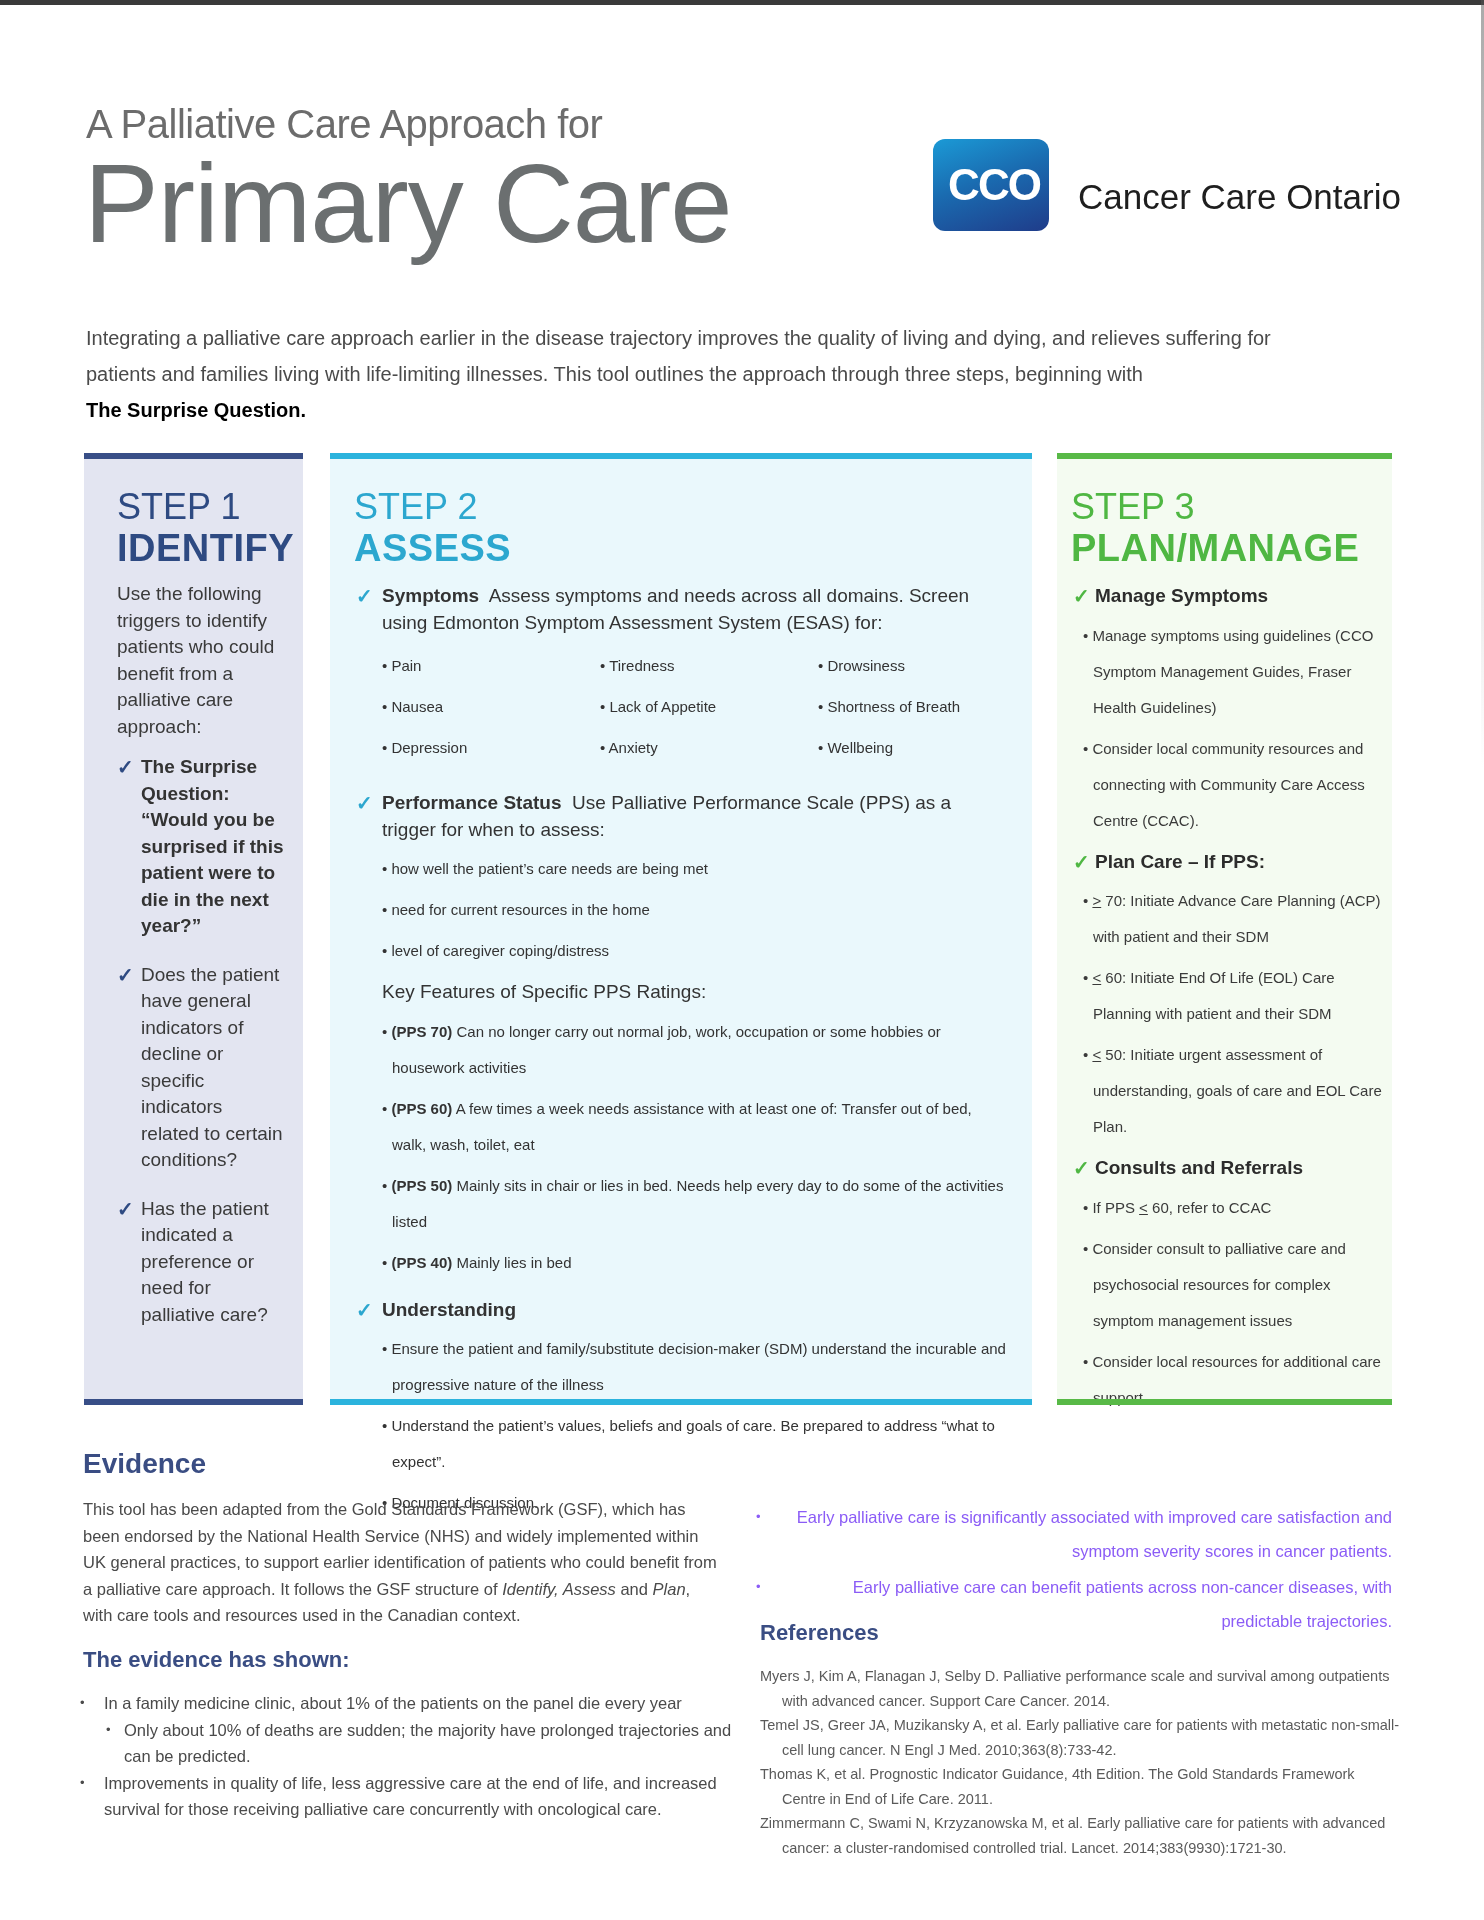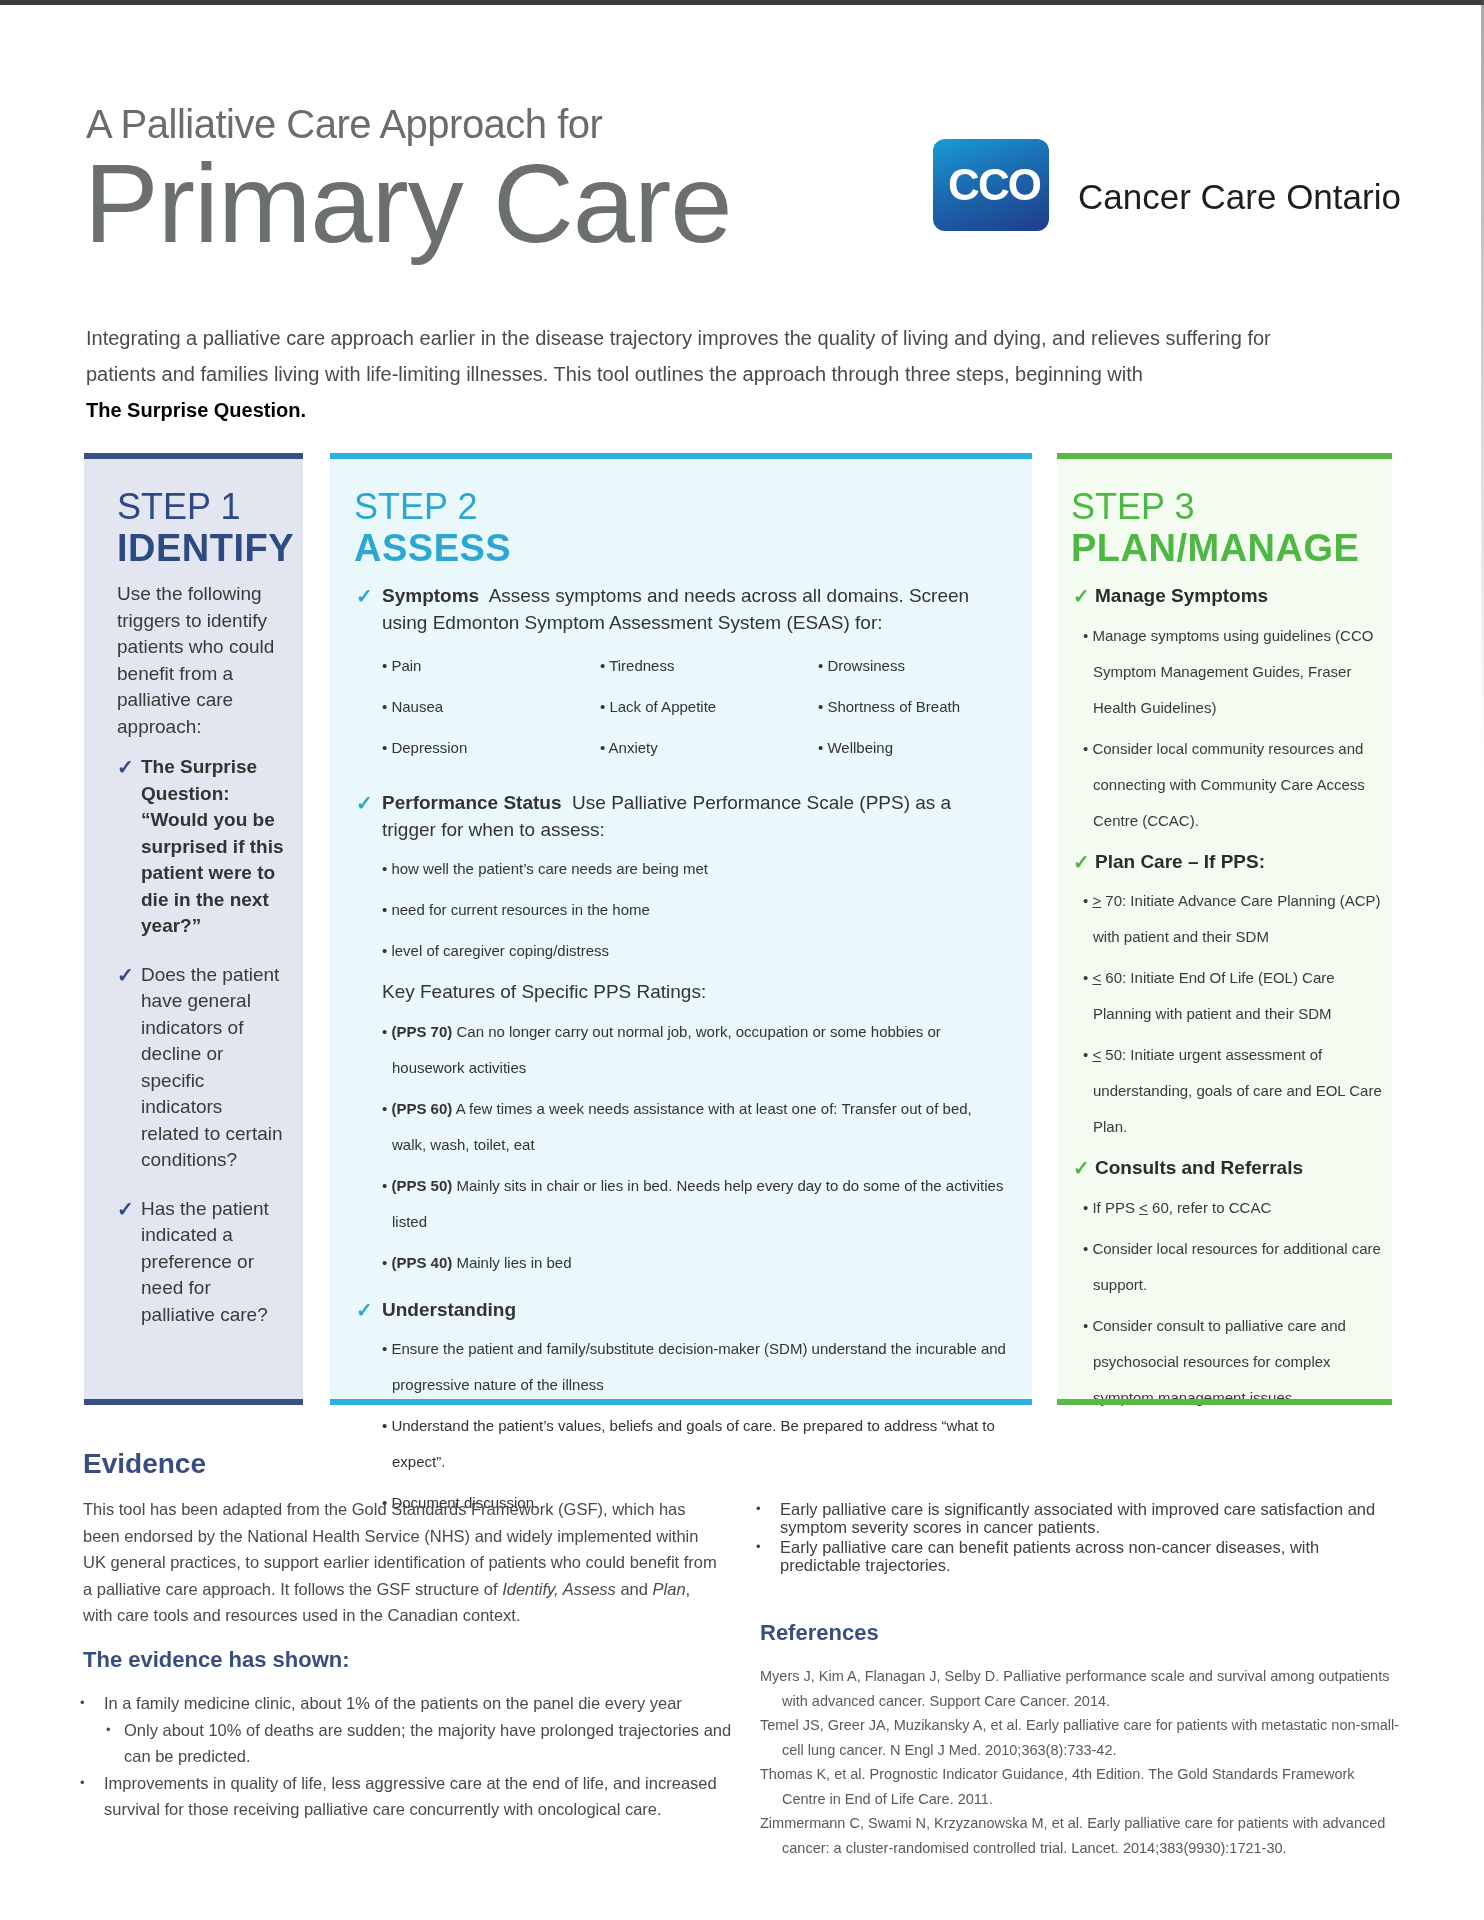--- a/index.html
+++ b/index.html
@@ -63,21 +63,21 @@
 
   .evidence-title { position: absolute; left: 83px; top: 1448px; font-size: 28px; font-weight: 700; color: #3a4d83; }
   .ev-body { position: absolute; left: 83px; top: 1496px; width: 640px; font-size: 16.5px; line-height: 26.5px; color: #4a4a4a; }
   .ev-sub { position: absolute; left: 83px; top: 1647px; font-size: 22px; font-weight: 700; color: #3a4d83; }
   .ev-list { position: absolute; left: 76px; top: 1690px; width: 660px; font-size: 16.5px; line-height: 26.5px; color: #4a4a4a; }
   .ev-li { position: relative; padding-left: 28px; }
   .ev-li::before { content: "•"; position: absolute; left: 4px; top: 0; font-size: 13px; }
   .ev-li.sub { padding-left: 48px; }
   .ev-li.sub::before { left: 30px; }
 
-  .ev-right { position: absolute; left: 752px; top: 1500px; width: 640px; font-size: 16.5px; line-height: 18px; color: #404040; }
+  .ev-right { position: absolute; left: 752px; top: 1500px; width: 640px; font-size: 16.5px; line-height: 34px; color: #8b5cf6; text-align: right; }
   .ev-right .ev-li { margin-bottom: 2px; }
   .ref-title { position: absolute; left: 760px; top: 1620px; font-size: 22px; font-weight: 700; color: #3a4d83; }
   .refs { position: absolute; left: 760px; top: 1664px; width: 640px; font-size: 14.5px; line-height: 24.5px; color: #5a5a5a; }
   .ref { padding-left: 22px; text-indent: -22px; }
 </style>
 </head>
 <body>
 
 <div class="scan-edge"></div>
 <div class="scan-edge-right"></div>
@@ -194,22 +194,22 @@
       <div class="bul">• <span class="u">&lt;</span><span> 60: Initiate End Of Life (EOL) Care Planning with patient and their SDM</span></div>
       <div class="bul">• <span class="u">&lt;</span><span> 50: Initiate urgent assessment of understanding, goals of care and EOL Care Plan.</span></div>
     </div>
 
     <div class="sec" style="margin-top:10px">
       <span class="chk">✓</span>
       <span class="sec-title">Consults and Referrals</span>
     </div>
     <div class="blist">
       <div class="bul">• <span>If PPS </span><span class="u">&lt;</span><span> 60, refer to CCAC</span></div>
+      <div class="bul">• <span>Consider consult to palliative care and psychosocial resources for complex symptom management issues</span></div>
       <div class="bul">• <span>Consider local resources for additional care support.</span></div>
-      <div class="bul">• <span>Consider consult to palliative care and psychosocial resources for complex symptom management issues</span></div>
     </div>
   </div>
   <div class="botbar"></div>
 </div>
 
 <div class="evidence-title">Evidence</div>
 <div class="ev-body">
   <span>This tool has been adapted from the Gold Standards Framework (GSF), which has been endorsed by the National Health Service (NHS) and widely implemented within UK general practices, to support earlier identification of patients who could benefit from a palliative care approach. It follows the GSF structure of </span><i>Identify, Assess</i><span> and </span><i>Plan</i><span>, with care tools and resources used in the Canadian context.</span>
 </div>
 <div class="ev-sub">The evidence has shown:</div>

